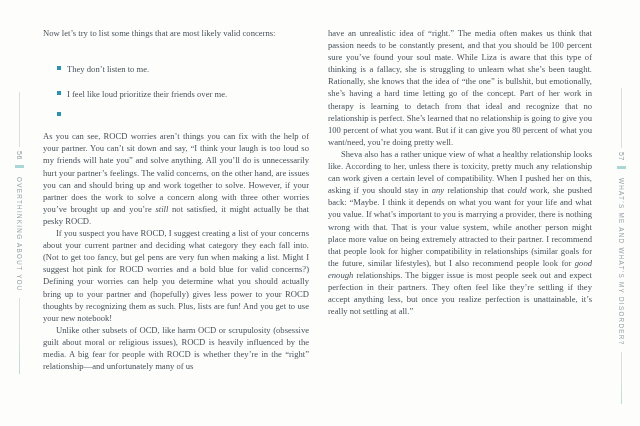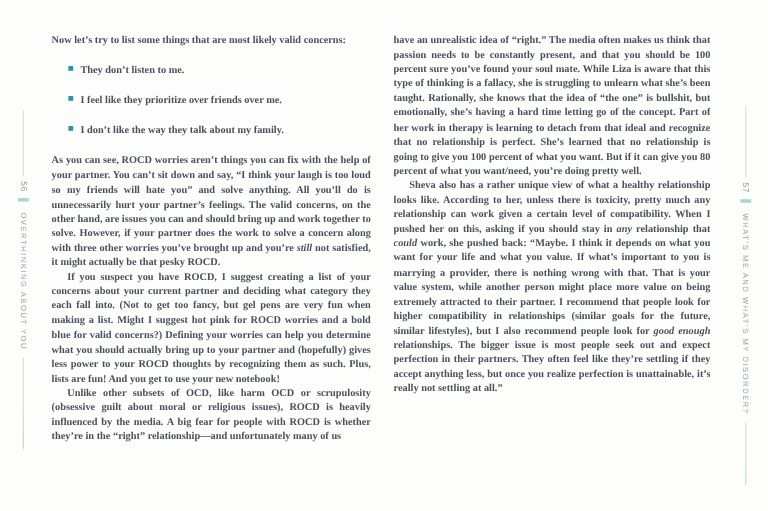--- a/index.html
+++ b/index.html
@@ -15,30 +15,29 @@
   
   .page-text{
     position:absolute;
     top:27px;
     height:392px;
     overflow:hidden;
     color:#46525a;
     font-size:8.6px;
     line-height:12.1px;
     text-align:justify;
-    font-weight:bold;
   }
   .page-text.left{left:43px;width:266px;}
   .page-text.right{left:328px;width:264px;}
   .para{margin:0;}
   .para.indent{text-indent:13px;}
   .para em{font-style:italic;}
 
   
-  .bullets{margin:13px 0 8px 14px;}
+  .bullets{margin:24px 0 8px 14px;}
   .bullet-row{
     display:flex;
     align-items:baseline;
     margin-bottom:13px;
     text-align:left;
   }
   .bullet-square{
     width:4px;height:4px;
     background:#2b93ad;
     flex:0 0 auto;
@@ -114,25 +113,24 @@
 
   <div class="page-text left" id="left-blocks">
       <p class="para"><span>Now let’s try to list some things that are most likely valid concerns:</span></p>
       <div class="bullets">
         <div class="bullet-row">
           <span class="bullet-square"></span>
           <span>They don’t listen to me.</span>
         </div>
         <div class="bullet-row">
           <span class="bullet-square"></span>
-          <span>I feel like they prioritize over friends over me.</span>
+          <span>I feel like loud prioritize their friends over me.</span>
         </div>
         <div class="bullet-row">
           <span class="bullet-square"></span>
-          <span>I don’t like the way they talk about my family.</span>
         </div>
       </div>
       <p class="para"><span>As you can see, ROCD worries aren’t things you can fix with the help of your partner. You can’t sit down and say, “I think your laugh is too loud so my friends will hate you” and solve anything. All you’ll do is unnecessarily hurt your partner’s feelings. The valid concerns, on the other hand, are issues you can and should bring up and work together to solve. However, if your partner does the work to solve a concern along with three other worries you’ve brought up and you’re </span><em>still</em><span> not satisfied, it might actually be that pesky ROCD.</span></p>
       <p class="para indent"><span>If you suspect you have ROCD, I suggest creating a list of your concerns about your current partner and deciding what category they each fall into. (Not to get too fancy, but gel pens are very fun when making a list. Might I suggest hot pink for ROCD worries and a bold blue for valid concerns?) Defining your worries can help you determine what you should actually bring up to your partner and (hopefully) gives less power to your ROCD thoughts by recognizing them as such. Plus, lists are fun! And you get to use your new notebook!</span></p>
       <p class="para indent"><span>Unlike other subsets of OCD, like harm OCD or scrupulosity (obsessive guilt about moral or religious issues), ROCD is heavily influenced by the media. A big fear for people with ROCD is whether they’re in the “right” relationship—and unfortunately many of us</span></p>
     </div>
 
   <div class="page-text right" id="right-blocks">
       <p class="para"><span>have an unrealistic idea of “right.” The media often makes us think that passion needs to be constantly present, and that you should be 100 percent sure you’ve found your soul mate. While Liza is aware that this type of thinking is a fallacy, she is struggling to unlearn what she’s been taught. Rationally, she knows that the idea of “the one” is bullshit, but emotionally, she’s having a hard time letting go of the concept. Part of her work in therapy is learning to detach from that ideal and recognize that no relationship is perfect. She’s learned that no relationship is going to give you 100 percent of what you want. But if it can give you 80 percent of what you want/need, you’re doing pretty well.</span></p>
       <p class="para indent"><span>Sheva also has a rather unique view of what a healthy relationship looks like. According to her, unless there is toxicity, pretty much any relationship can work given a certain level of compatibility. When I pushed her on this, asking if you should stay in </span><em>any</em><span> relationship that </span><em>could</em><span> work, she pushed back: “Maybe. I think it depends on what you want for your life and what you value. If what’s important to you is marrying a provider, there is nothing wrong with that. That is your value system, while another person might place more value on being extremely attracted to their partner. I recommend that people look for higher compatibility in relationships (similar goals for the future, similar lifestyles), but I also recommend people look for </span><em>good enough</em><span> relationships. The bigger issue is most people seek out and expect perfection in their partners. They often feel like they’re settling if they accept anything less, but once you realize perfection is unattainable, it’s really not settling at all.”</span></p>

